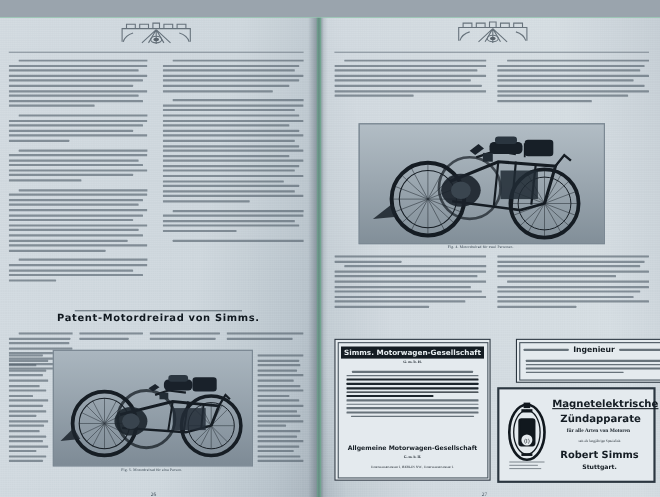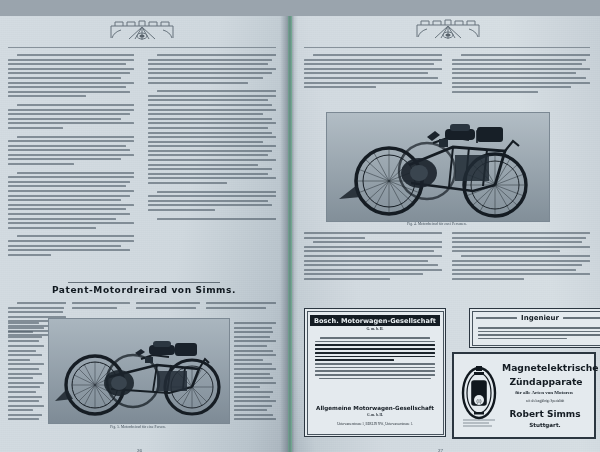--- a/index.html
+++ b/index.html
@@ -417,21 +417,21 @@
         <div class="ln w100"></div>
         <div class="ln w94"></div>
       <div class="ln w90"></div>
         <div class="ln w100"></div>
         <div class="ln w52"></div>
     </div>
 
     <div class="ad" style="left:4px;top:292px;width:140px;height:127px;">
       <div class="ad-inner"></div>
       <div class="adtitle" style="position:absolute;left:5px;top:6px;width:130px;font-size:6.6px;
-                  background:#141c23;color:#e8eef1;padding:1.5px 0;">Bosch. Motorwagen-Gesellschaft</div>
+                  background:#141c23;color:#e8eef1;padding:1.5px 0;">Simms. Motorwagen-Gesellschaft</div>
       <div class="adsub" style="position:absolute;left:5px;top:18px;width:130px;font-size:3.6px;
                   font-weight:bold;">G. m. b. H.</div>
       <div style="position:absolute;left:10px;top:28px;width:120px;">
         <div class="adline" style="width:92%"></div>
         <div class="adline" style="width:100%"></div>
         <div class="adline b" style="width:100%"></div>
         <div class="adline b" style="width:100%"></div>
         <div class="adline b" style="width:100%"></div>
         <div class="adline b" style="width:100%"></div>
         <div class="adline b" style="width:66%;margin:0 0 2px 0"></div>
@@ -477,21 +477,21 @@
           <g fill="#11181e">
             <rect x="15" y="12" width="10" height="3"></rect>
             <rect x="17" y="6" width="6" height="5"></rect>
             <rect x="15" y="52" width="10" height="2.5"></rect>
           </g>
           <g stroke="#2b3640" stroke-width=".5">
             <path d="M4 60 H36 M4 63 H30 M4 66 H33"></path>
           </g>
         </svg>
       </div>
-      <div class="adtitle" style="position:absolute;left:48px;top:8px;width:88px;font-size:9.2px;">Magnetelektrische</div>
+      <div class="adtitle" style="position:absolute;left:48px;top:8px;width:88px;font-size:9.2px;text-decoration:underline;">Magnetelektrische</div>
       <div class="adtitle" style="position:absolute;left:48px;top:22px;width:88px;font-size:9.2px;">Zündapparate</div>
       <div class="adsub" style="position:absolute;left:44px;top:36px;width:92px;font-size:5px;
                   font-weight:bold;">für alle Arten von Motoren</div>
       <div class="adsub" style="position:absolute;left:46px;top:45px;width:90px;font-size:3.2px;">seit als langjährige Spezialität</div>
       <div class="adtitle" style="position:absolute;left:46px;top:55px;width:90px;font-size:9px;">Robert Simms</div>
       <div class="adtitle" style="position:absolute;left:46px;top:68px;width:90px;font-size:5.6px;">Stuttgart.</div>
     </div>
 
     <div class="folio" style="left:138px;top:432px;">27</div>
   </div>

